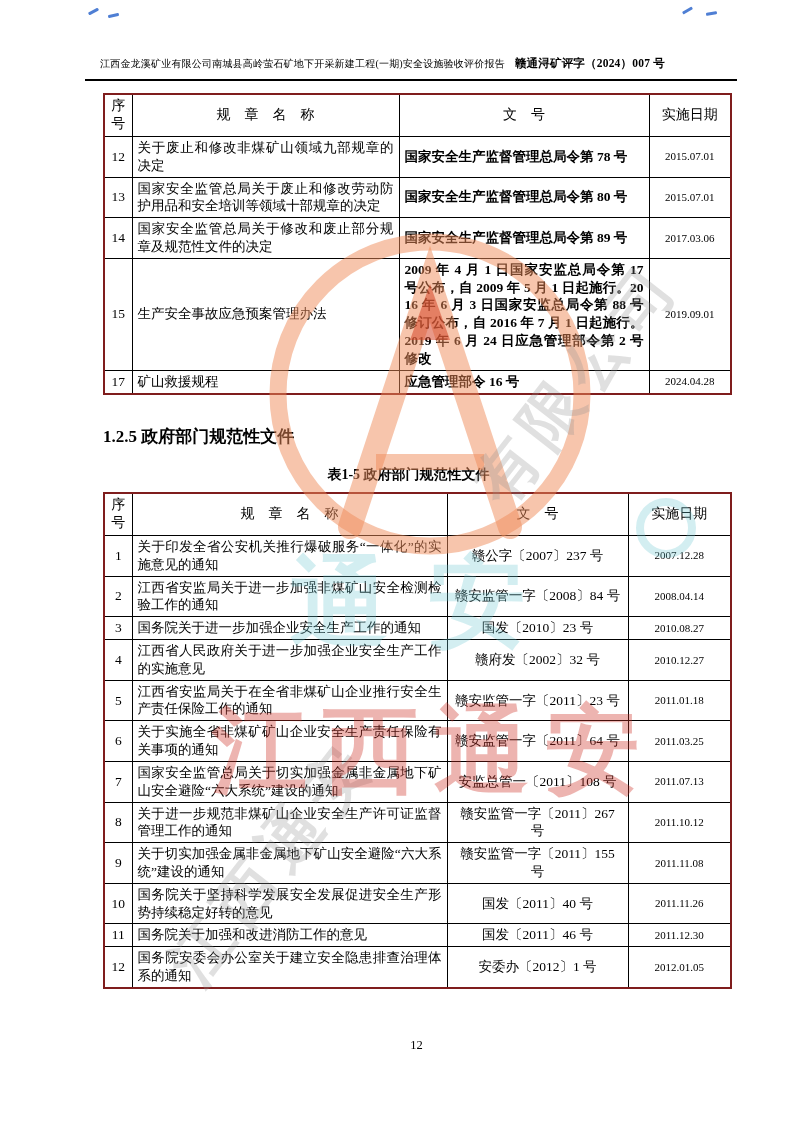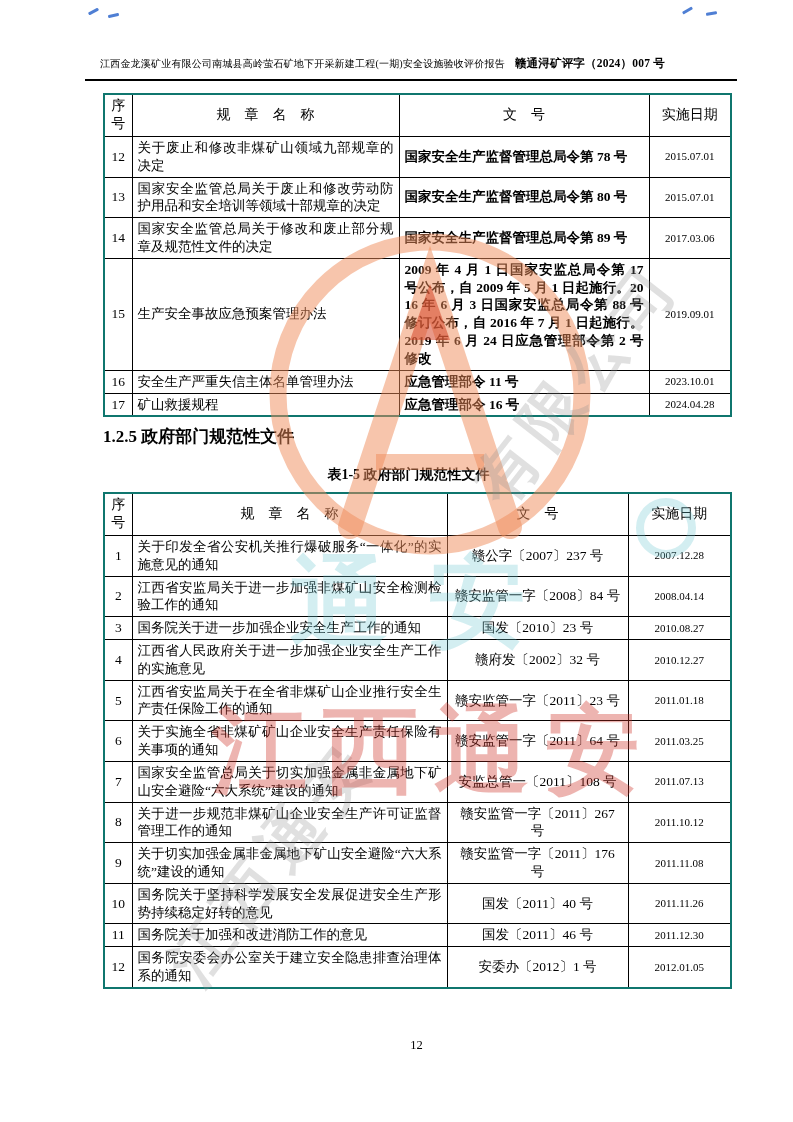--- a/index.html
+++ b/index.html
@@ -18,21 +18,21 @@
     position:absolute; top:79px; left:85px; width:652px;
     border-top:2px solid #000;
   }
   
   .bluemark{position:absolute; width:11px; height:3px; background:#4f7fd4; border-radius:1px;}
   
   table{border-collapse:collapse; table-layout:fixed; position:relative; z-index:2; background:transparent;}
   .t1{position:absolute; top:93px; left:103px; width:627px;}
   .t2{position:absolute; top:492px; left:103px; width:627px;}
   th,td{border:1px solid #000; padding:2px 5px; font-size:13.5px; line-height:1.32; vertical-align:middle; word-break:break-all;}
-  table{border:2px solid #0f766e;}
+  table{border:2px solid #7f1d1d;}
   th{font-weight:normal; height:26px; text-align:center; font-size:14px;}
   td[data-cell="no"]{text-align:center;}
   td[data-cell="name"]{text-align:justify;}
   .t1 td[data-cell="doc"]{text-align:justify;font-weight:bold;}
   .t2 td[data-cell="doc"]{text-align:center;}
   td[data-cell="date"]{text-align:center; font-size:11px;}
   
   .section-heading{
     position:absolute; top:425px; left:103px; font-size:17px; font-weight:bold;
     font-family:"Liberation Serif","DejaVu Serif",serif; z-index:2;
@@ -108,26 +108,20 @@
         <td data-cell="doc">国家安全生产监督管理总局令第 89 号</td>
         <td data-cell="date">2017.03.06</td>
       </tr>
         <tr>
         <td data-cell="no">15</td>
         <td data-cell="name">生产安全事故应急预案管理办法</td>
         <td data-cell="doc">2009 年 4 月 1 日国家安监总局令第 17 号公布，自 2009 年 5 月 1 日起施行。2016 年 6 月 3 日国家安监总局令第 88 号修订公布，自 2016 年 7 月 1 日起施行。2019 年 6 月 24 日应急管理部令第 2 号修改</td>
         <td data-cell="date">2019.09.01</td>
       </tr>
         <tr>
-        <td data-cell="no">16</td>
-        <td data-cell="name">安全生产严重失信主体名单管理办法</td>
-        <td data-cell="doc">应急管理部令 11 号</td>
-        <td data-cell="date">2023.10.01</td>
-      </tr>
-        <tr>
         <td data-cell="no">17</td>
         <td data-cell="name">矿山救援规程</td>
         <td data-cell="doc">应急管理部令 16 号</td>
         <td data-cell="date">2024.04.28</td>
       </tr>
       </tbody>
   </table>
 
   <div class="section-heading">1.2.5 政府部门规范性文件</div>
 
@@ -193,21 +187,21 @@
       </tr>
         <tr>
         <td data-cell="no">8</td>
         <td data-cell="name">关于进一步规范非煤矿山企业安全生产许可证监督管理工作的通知</td>
         <td data-cell="doc">赣安监管一字〔2011〕267 号</td>
         <td data-cell="date">2011.10.12</td>
       </tr>
         <tr>
         <td data-cell="no">9</td>
         <td data-cell="name">关于切实加强金属非金属地下矿山安全避险“六大系统”建设的通知</td>
-        <td data-cell="doc">赣安监管一字〔2011〕176 号</td>
+        <td data-cell="doc">赣安监管一字〔2011〕155 号</td>
         <td data-cell="date">2011.11.08</td>
       </tr>
         <tr>
         <td data-cell="no">10</td>
         <td data-cell="name">国务院关于坚持科学发展安全发展促进安全生产形势持续稳定好转的意见</td>
         <td data-cell="doc">国发〔2011〕40 号</td>
         <td data-cell="date">2011.11.26</td>
       </tr>
         <tr>
         <td data-cell="no">11</td>

